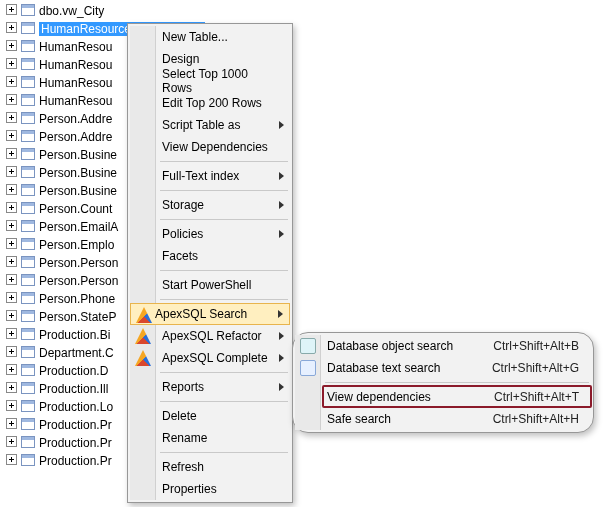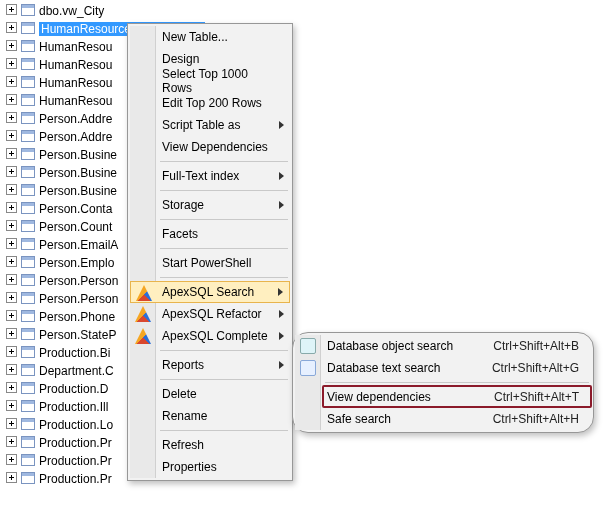--- a/index.html
+++ b/index.html
@@ -75,21 +75,21 @@
     align-items: center;
     height: 22px;
     padding-left: 32px;
     padding-right: 22px;
     cursor: default;
   }
   .menu-item.hover {
     background: #ffefc0;
     border: 1px solid #e8b44d;
     height: 22px;
-    padding-left: 31px;
+    padding-left: 24px;
     padding-right: 21px;
     align-items: center;
   }
   .menu-item .arrow {
     position: absolute; right: 6px; top: 50%;
     transform: translateY(-50%);
     width:0; height:0;
     border-left: 5px solid #333;
     border-top: 4px solid transparent;
     border-bottom: 4px solid transparent;
@@ -184,25 +184,20 @@
       <span class="tree-label">Person.Busine</span>
     </div>
     <div class="tree-item">
       <span class="plus"></span>
       <span class="table-icon"></span>
       <span class="tree-label">Person.Busine</span>
     </div>
     <div class="tree-item">
       <span class="plus"></span>
       <span class="table-icon"></span>
-      <span class="tree-label">Person.Conta</span>
-    </div>
-    <div class="tree-item">
-      <span class="plus"></span>
-      <span class="table-icon"></span>
       <span class="tree-label">Person.Count</span>
     </div>
     <div class="tree-item">
       <span class="plus"></span>
       <span class="table-icon"></span>
       <span class="tree-label">Person.EmailA</span>
     </div>
     <div class="tree-item">
       <span class="plus"></span>
       <span class="table-icon"></span>
@@ -295,20 +290,24 @@
   <div class="menu-item">
       <span>Full-Text index</span>
       <span class="arrow"></span>
     </div>
   <div class="menu-sep"></div>
   <div class="menu-item">
       <span>Storage</span>
       <span class="arrow"></span>
     </div>
   <div class="menu-sep"></div>
+  <div class="menu-item">
+      <span>Policies</span>
+      <span class="arrow"></span>
+    </div>
   <div class="menu-item">
       <span>Facets</span>
     </div>
   <div class="menu-sep"></div>
   <div class="menu-item">
       <span>Start PowerShell</span>
     </div>
   <div class="menu-sep"></div>
   <div class="menu-item hover">
       <span class="menu-icon apex-icon"></span>

